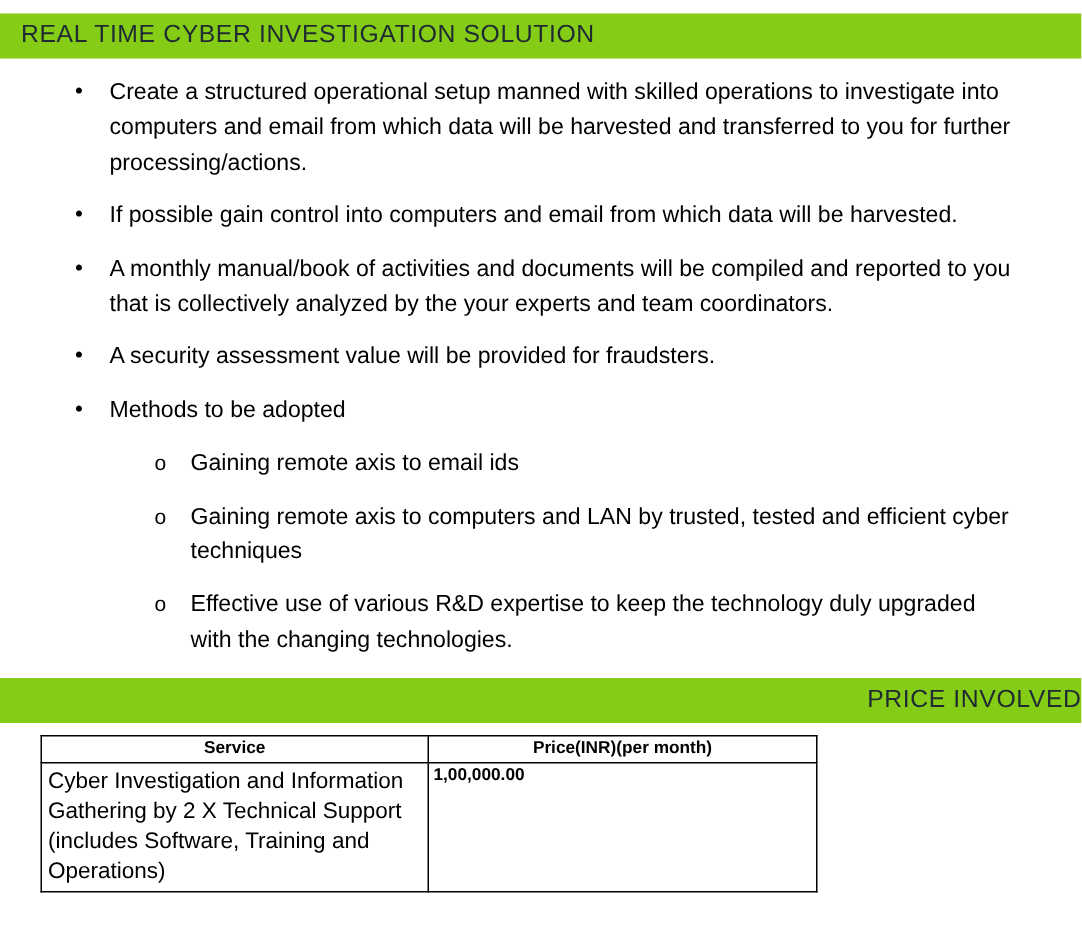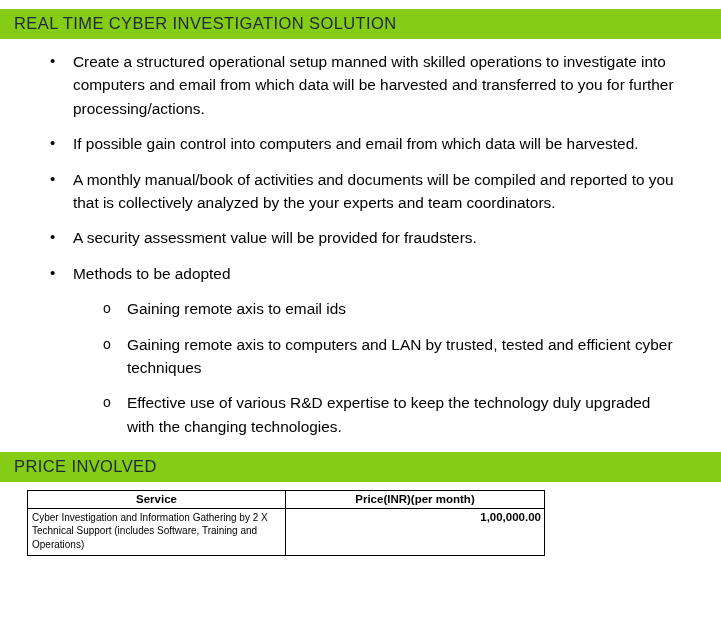--- a/index.html
+++ b/index.html
@@ -25,21 +25,21 @@
     background: #84cc16;
     color: #1f2a33;
     font-size: 16.5px;
     letter-spacing: 0.4px;
     padding: 5px 0 6px 14px;
     margin: 0;
     font-weight: normal;
     font-family: "Liberation Sans", sans-serif;
   }
   .heading-1 { margin-top: 9px; }
-  .heading-2 { margin-top: 14px; }
+  .heading-2 { margin-top: 14px; text-align: right; }
 
   ul.bullets {
     list-style: none;
     margin: 0;
     padding: 0;
   }
   ul.bullets > li {
     position: relative;
     padding-left: 73px;
     margin-top: 12px;
@@ -97,29 +97,29 @@
     vertical-align: top;
   }
   table.price-table th {
     text-align: center;
     font-size: 11.5px;
     font-weight: bold;
     font-family: "Liberation Sans", sans-serif;
     padding: 2px 3px 3px;
   }
   table.price-table td.service-cell {
-    font-size: 10px;
+    font-size: 15px;
     line-height: 1.32;
     text-align: left;
     padding: 2px 4px 4px;
   }
   table.price-table td.price-cell {
     font-size: 11.5px;
     font-weight: bold;
-    text-align: right;
+    text-align: left;
     padding: 2px 3px;
   }
   .col-service { width: 256px; }
   .col-price { width: 257px; }
 </style>
 </head>
 <body>
 
 <div class="page">
 

